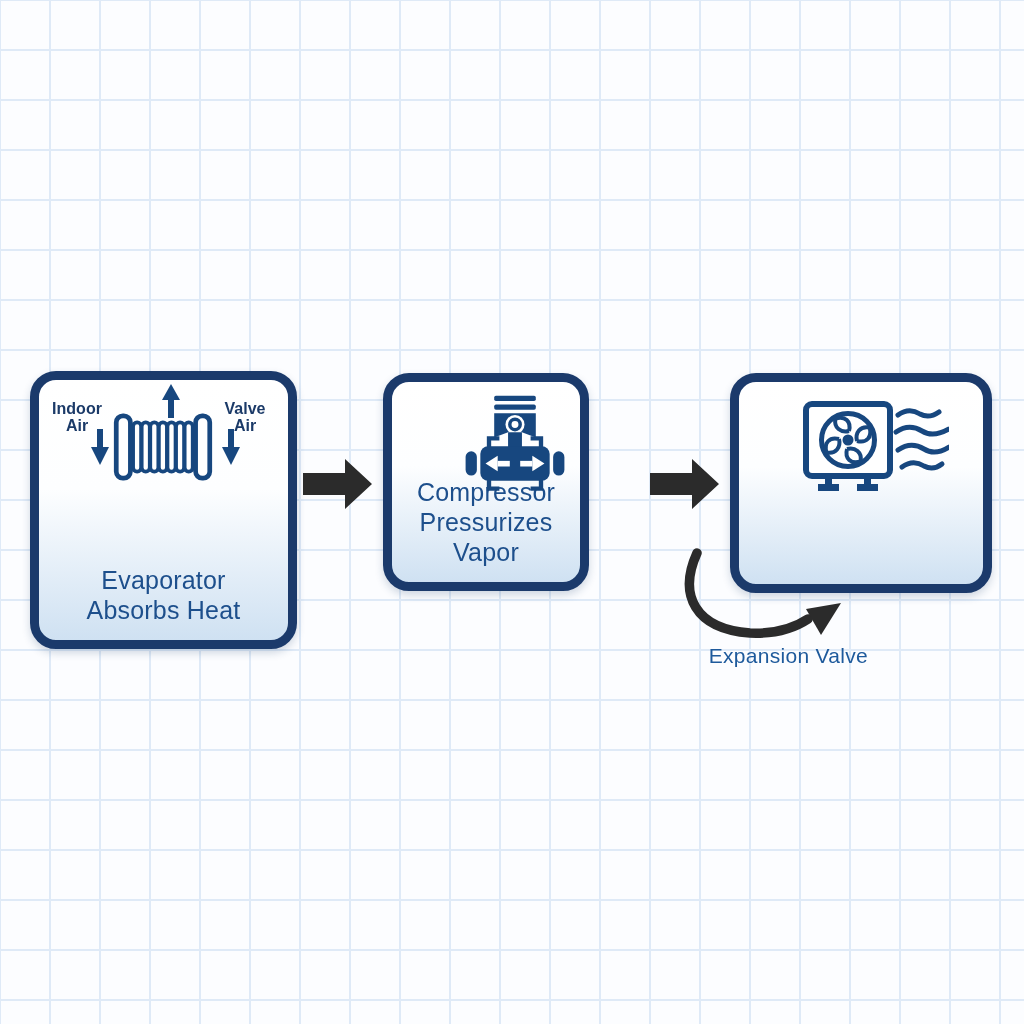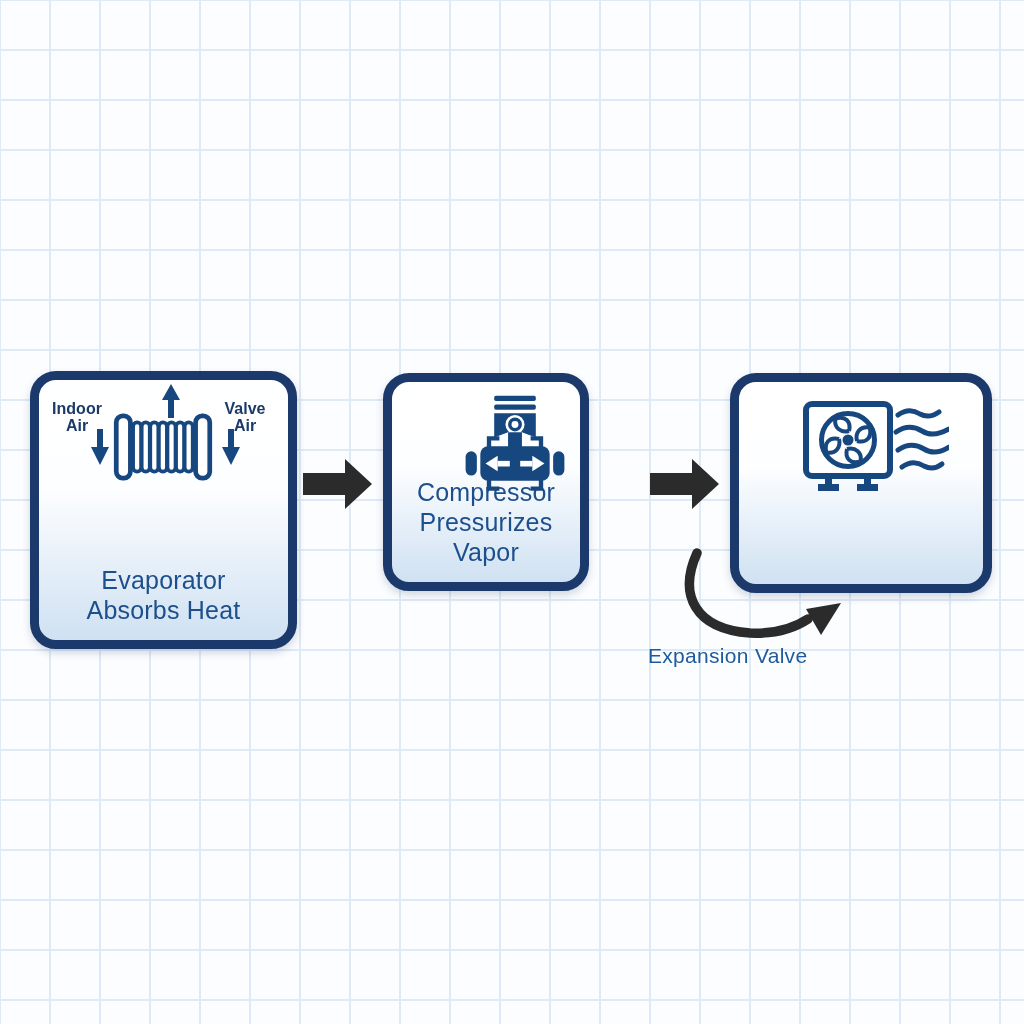--- a/index.html
+++ b/index.html
@@ -24,21 +24,21 @@
     font-weight:normal;font-size:25px;line-height:30px;
     color:#1d4f8c;margin-bottom:15px;letter-spacing:.2px;
   }
   .icon-zone{position:absolute;left:0;top:0;right:0;bottom:0;}
   .air-label{
     position:absolute;white-space:pre-line;text-align:center;
     font-weight:bold;font-size:16px;line-height:17px;color:#1b3a68;
   }
   .abs{position:absolute;}
   .expansion-label{
-    position:absolute;left:648px;top:644px;width:220px;text-align:left;
+    position:absolute;left:648px;top:644px;width:220px;text-align:right;
     font-size:21px;font-weight:500;color:#1e5a9c;letter-spacing:.3px;
   }
 </style>
 </head>
 <body>
 
 <div class="canvas">
 
   <section class="step" style="left:30px;top:371px;width:267px;height:278px">
     <div class="icon-zone">

